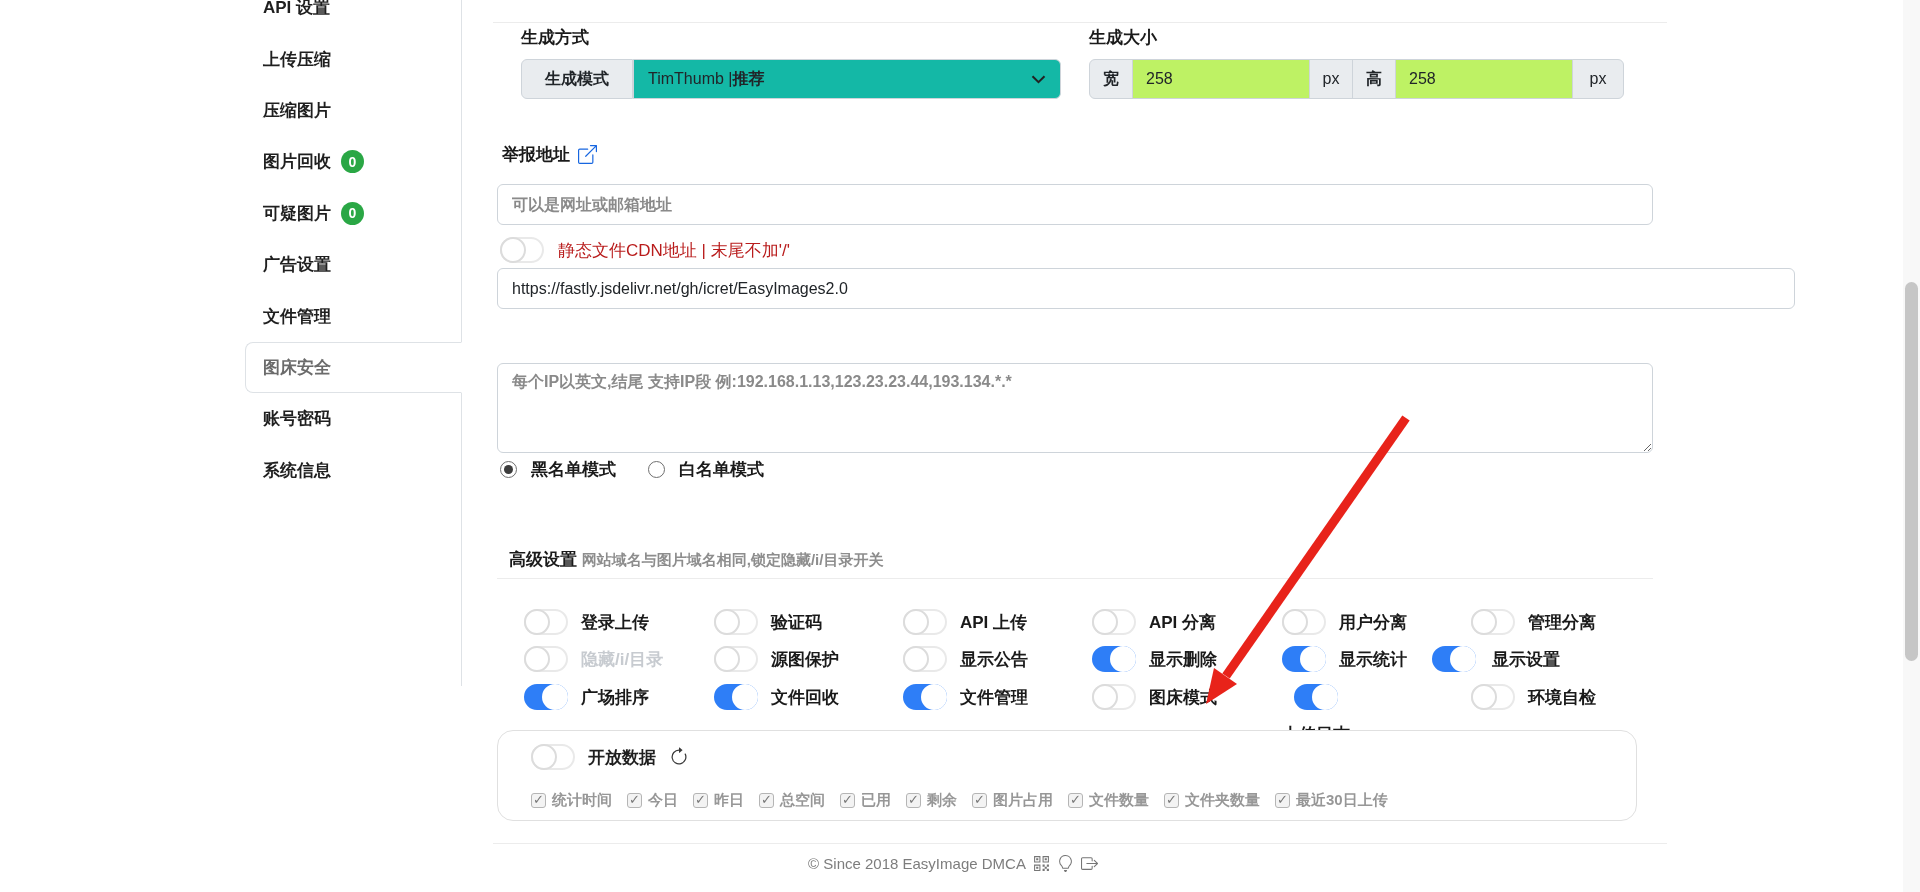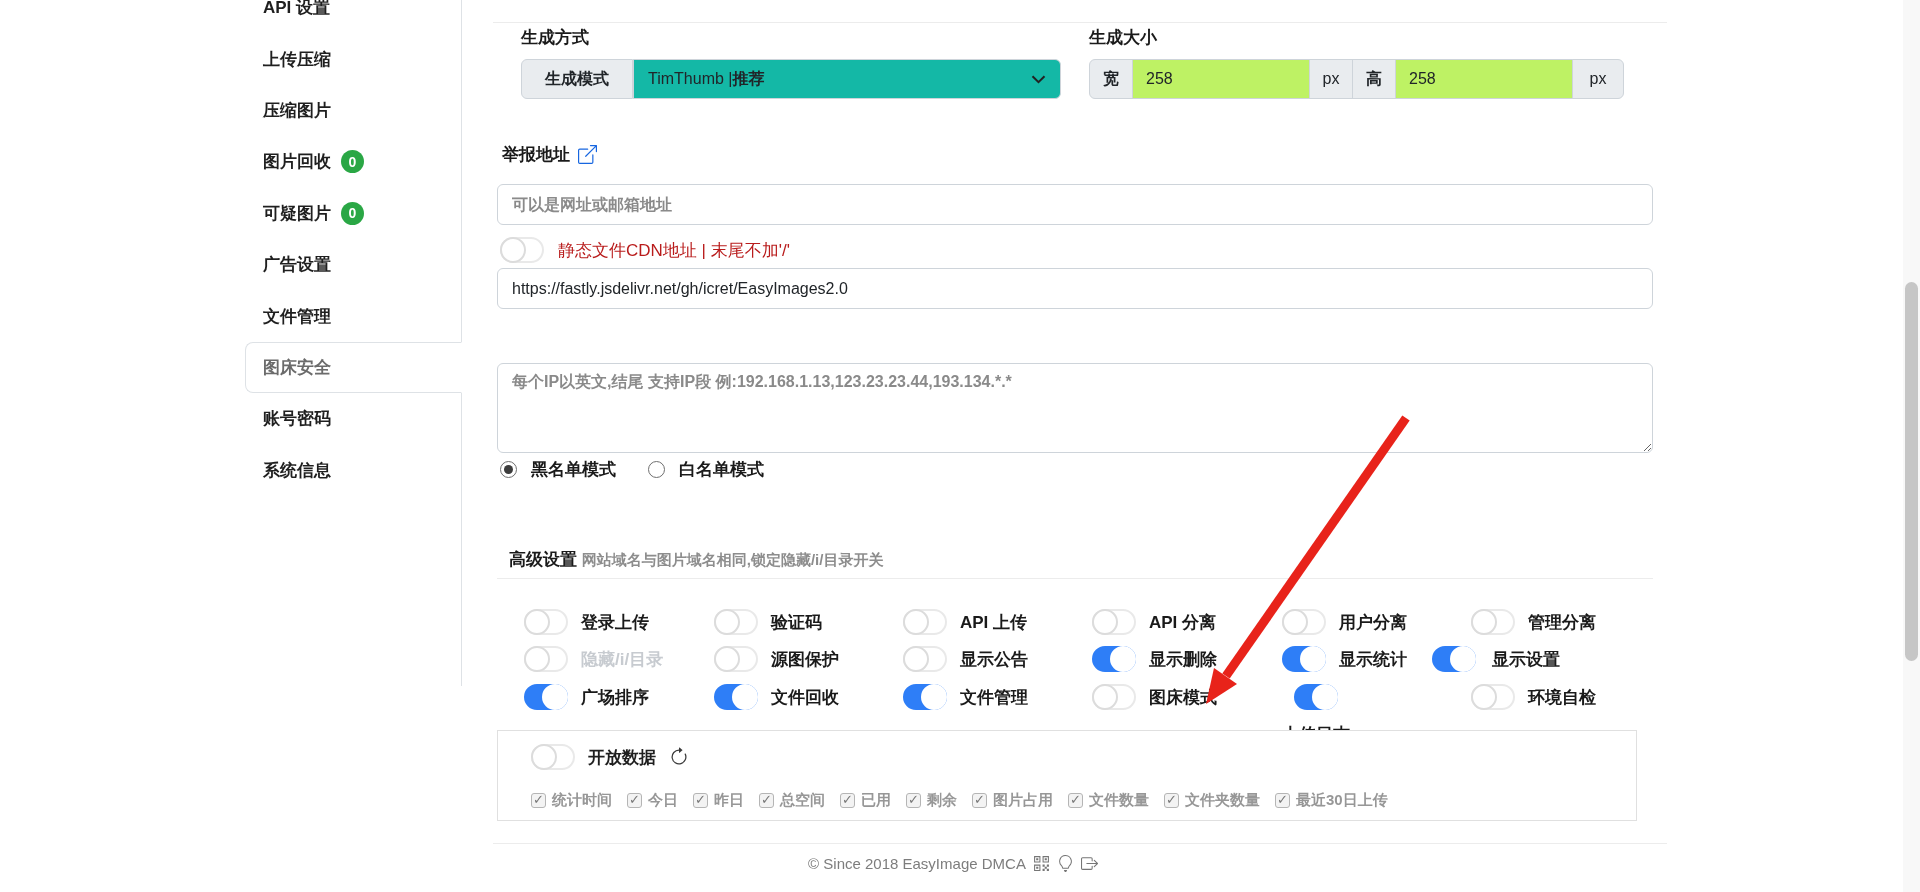--- a/index.html
+++ b/index.html
@@ -66,21 +66,21 @@
   .radio{width:17px;height:17px;border:1.5px solid #6f6f6f;border-radius:50%;box-sizing:border-box;
     position:relative;background:#fff;flex:none;cursor:pointer;}
   .radio.sel::after{content:"";position:absolute;left:50%;top:50%;width:9px;height:9px;margin:-4.5px 0 0 -4.5px;
     border-radius:50%;background:#3c3c3c;}
   .radio-label{font-size:17px;font-weight:700;color:#1a1a1a;margin-right:18px;}
 
   .divider{position:absolute;border-top:1px solid #ececec;}
 
   
   .panel{position:absolute;left:497px;top:730px;width:1140px;height:91px;border:1px solid #e0e0e0;
-    border-radius:0;box-sizing:border-box;overflow:hidden;background:#fff;}
+    border-radius:16px;box-sizing:border-box;overflow:hidden;background:#fff;}
   .panel-head{position:absolute;left:33px;top:13px;display:flex;align-items:center;gap:13px;}
   .panel-head .tlabel{font-size:17px;font-weight:700;}
   .cb-row{position:absolute;left:33px;top:60px;display:flex;align-items:center;gap:15px;white-space:nowrap;}
   .cb-item{display:flex;align-items:center;gap:6px;}
   .cb{width:15px;height:15px;background:#f3f3f3;border:1px solid #b5b5b5;border-radius:3px;
     box-sizing:border-box;position:relative;flex:none;}
   .cb::after{content:"\2713";position:absolute;left:1px;top:-2px;font-size:13px;font-weight:700;color:#777;}
   .cb-label{font-size:15px;font-weight:700;color:#979797;}
 
   
@@ -171,21 +171,21 @@
     </span>
   </div>
   <input class="textinput" style="left: 497px; top: 184px; width: 1156px;" placeholder="可以是网址或邮箱地址">
 
   <div class="trow" style="left:500px;top:237px;">
     <span class="toggle">
         <span class="knob"></span>
       </span>
     <span class="tlabel">静态文件CDN地址 | 末尾不加'/'</span>
   </div>
-  <input class="textinput" style="left: 497px; top: 268px; width: 1156px;" value="https://fastly.jsdelivr.net/gh/icret/EasyImages2.0">
+  <input class="textinput" style="left: 497px; top: 268px; width: 1298px;" value="https://fastly.jsdelivr.net/gh/icret/EasyImages2.0">
 
   <div class="trow" style="left:500px;top:333px;margin-top:48px;">
     <span class="toggle">
         <span class="knob"></span>
       </span>
     <span class="tlabel">黑/白IP名单上传</span>
   </div>
   <textarea class="area" style="left: 497px; top: 363px; width: 1156px; height: 90px;" placeholder="每个IP以英文,结尾 支持IP段 例:192.168.1.13,123.23.23.44,193.134.*.*"></textarea>
 
   <div class="radio-row" style="left:500px;top:458px;">

